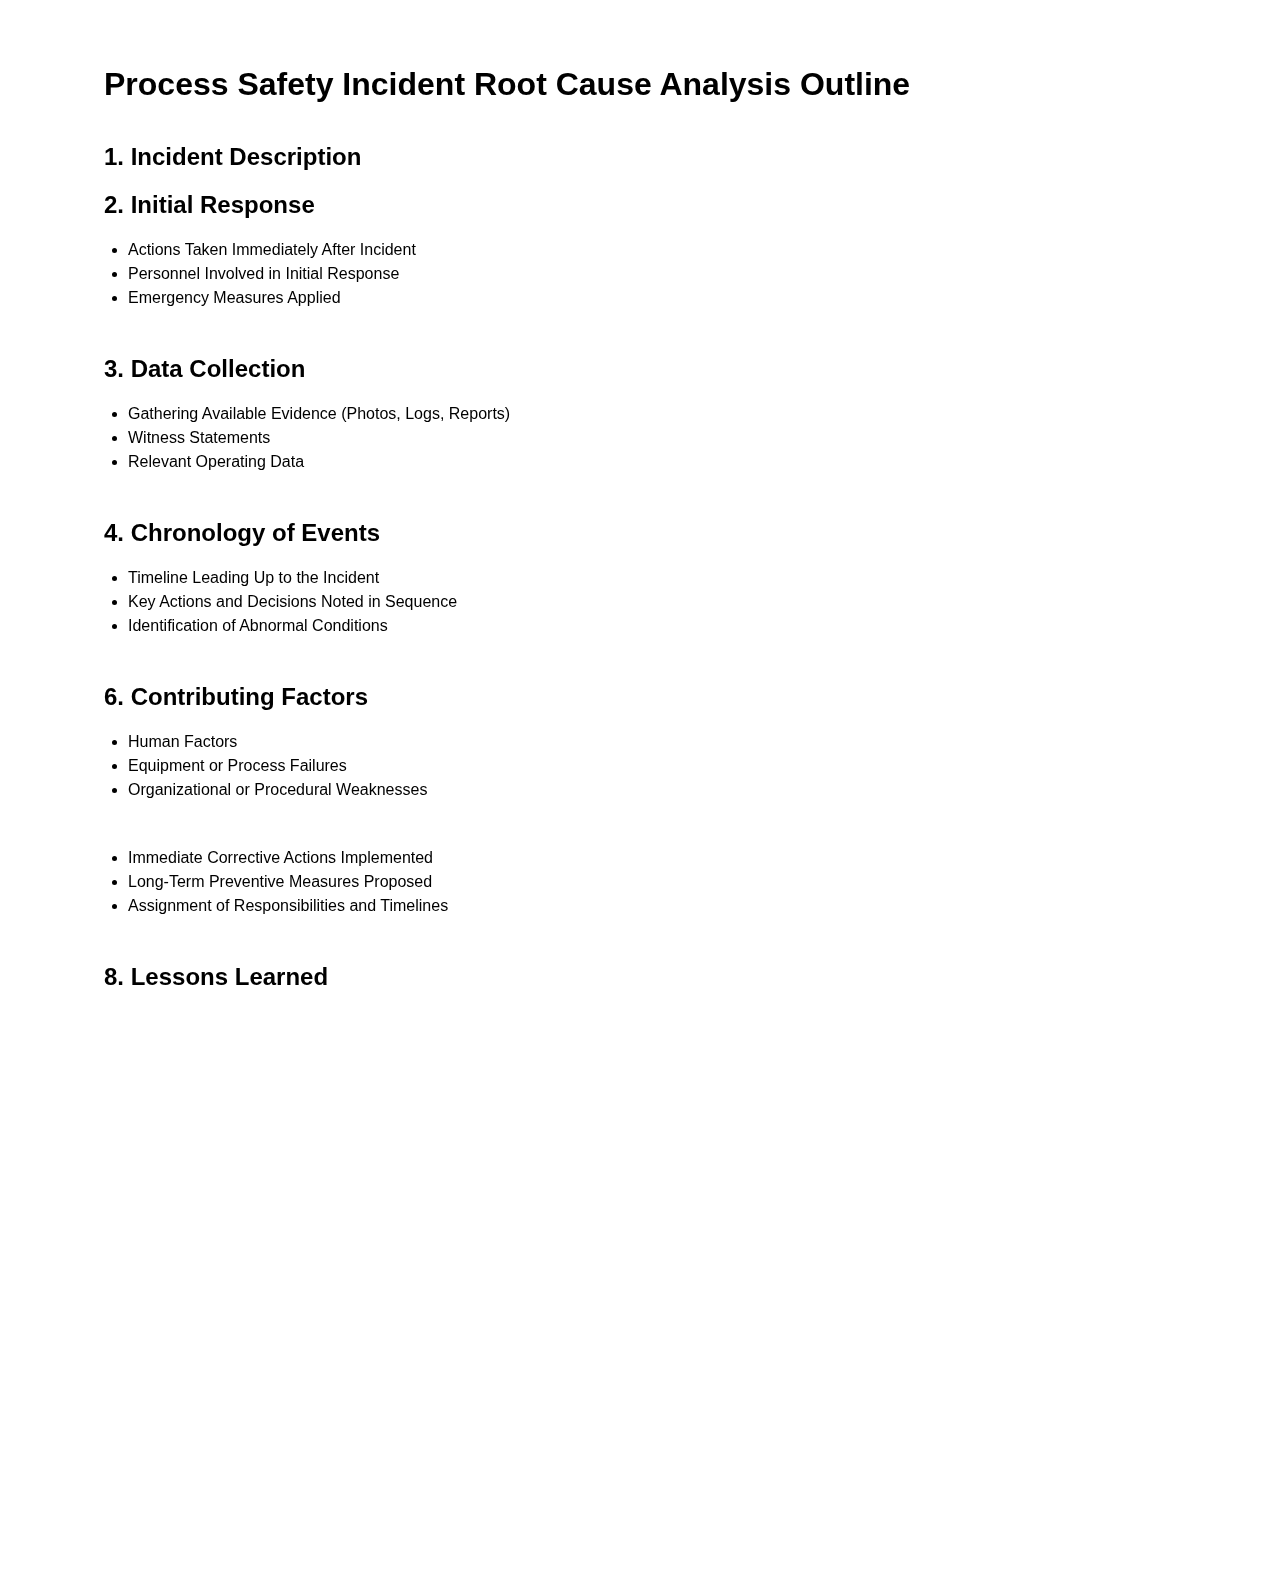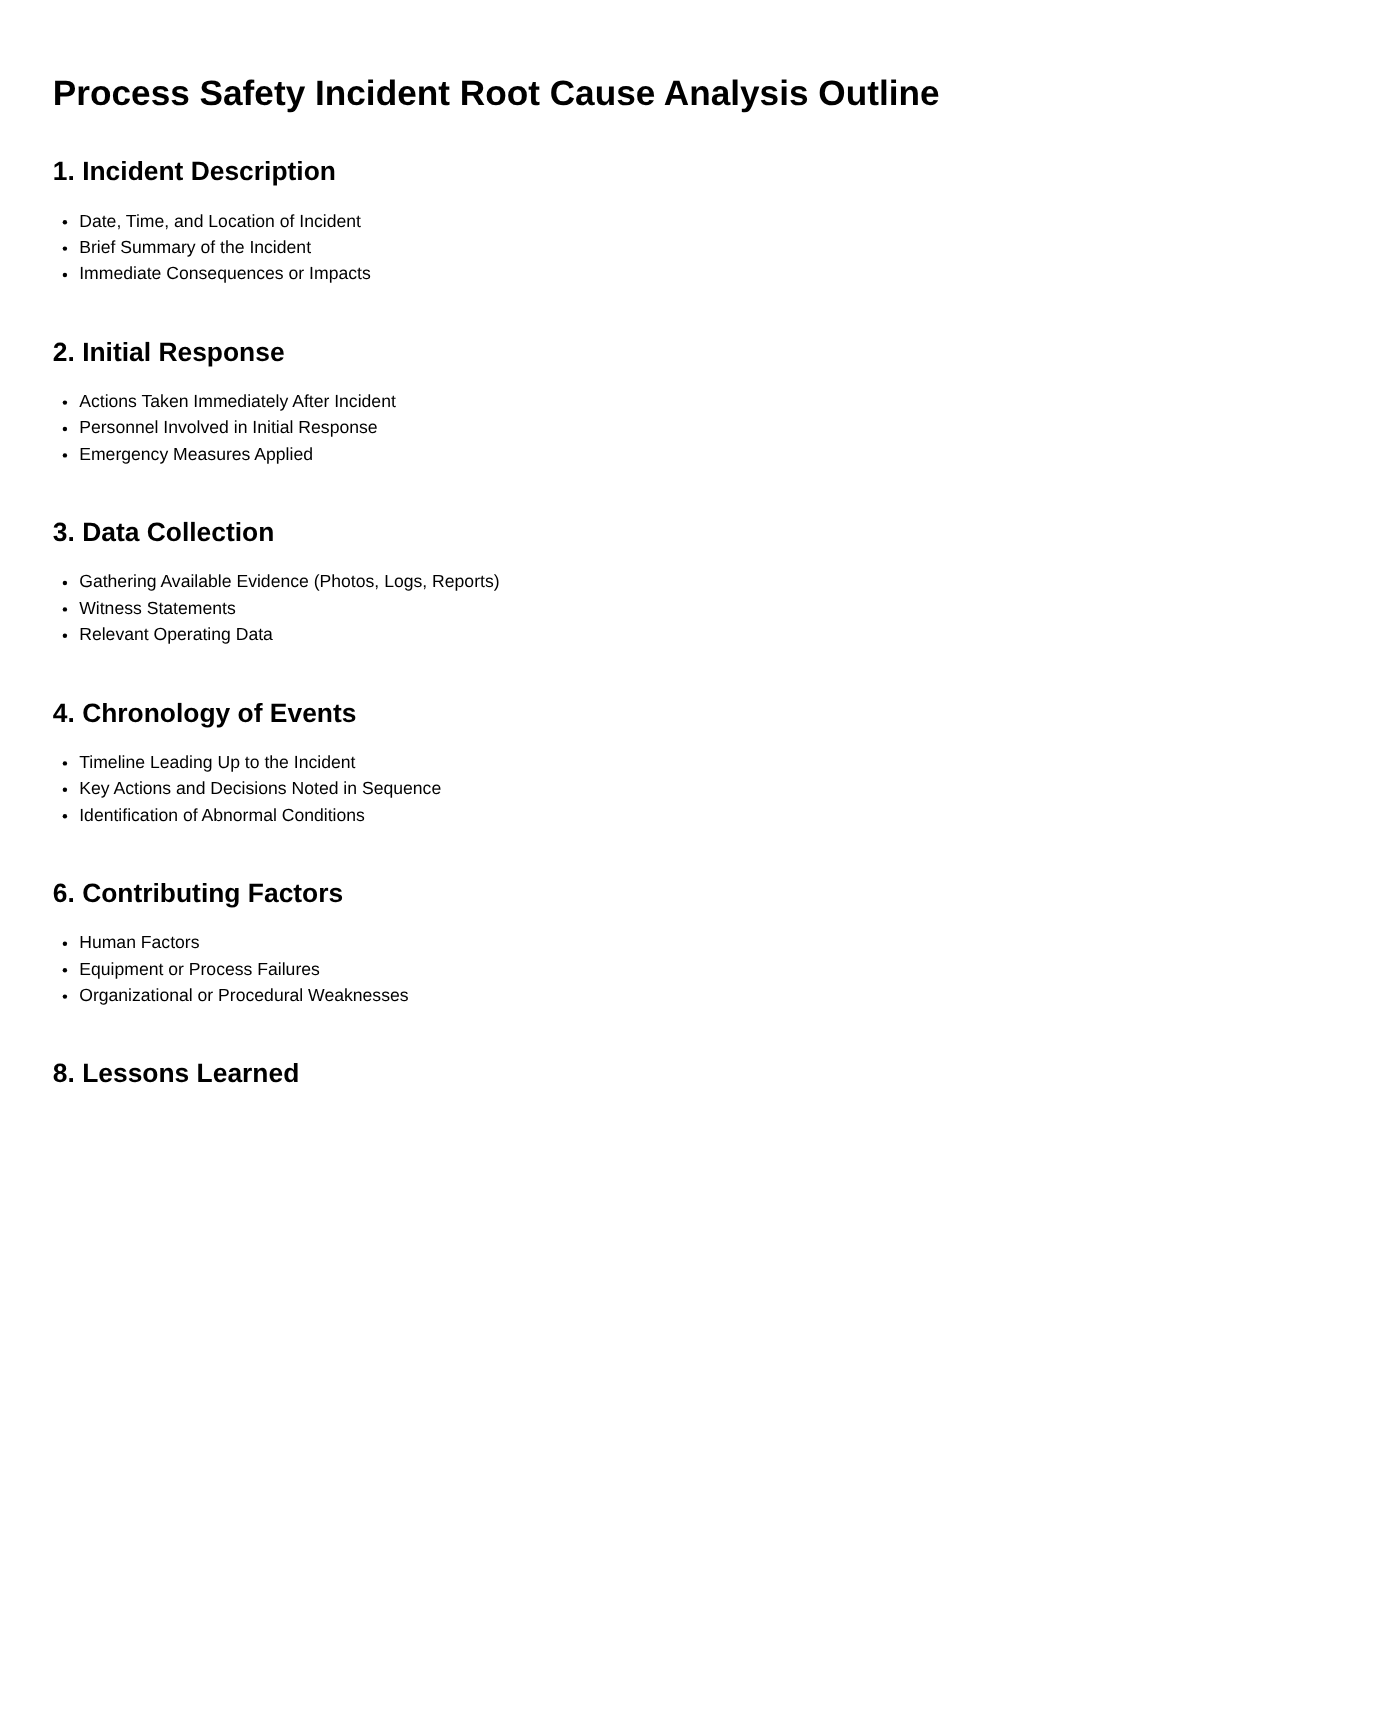--- a/index.html
+++ b/index.html
@@ -3,21 +3,21 @@
   <meta charset="utf-8">
   <style>
     html, body { margin: 0; padding: 0; background: #ffffff; }
     body {
       width: 1263px;
       min-height: 1572px;
       font-family: "Liberation Sans", sans-serif;
       color: #000000;
     }
     .page {
-      padding: 64px 88px 0 48px;
+      padding: 64px 88px 0 104px;
     }
     h1 {
       font-size: 32px;
       font-weight: bold;
       margin: 0 0 38px 0;
       line-height: 40px;
     }
     h2 {
       font-size: 24px;
       font-weight: bold;
@@ -34,25 +34,20 @@
     section { margin: 0; }
   </style>
 </head>
 <body>
 
 <div class="page">
   <h1>Process Safety Incident Root Cause Analysis Outline</h1>
 
   <section>
     <h2>1. Incident Description</h2>
-    <ul>
-      <li>Date, Time, and Location of Incident</li>
-      <li>Brief Summary of the Incident</li>
-      <li>Immediate Consequences or Impacts</li>
-    </ul>
   </section>
 
   <section>
     <h2>2. Initial Response</h2>
     <ul>
       <li>Actions Taken Immediately After Incident</li>
       <li>Personnel Involved in Initial Response</li>
       <li>Emergency Measures Applied</li>
     </ul>
   </section>
@@ -79,18 +74,23 @@
   <section>
     <h2>6. Contributing Factors</h2>
     <ul>
       <li>Human Factors</li>
       <li>Equipment or Process Failures</li>
       <li>Organizational or Procedural Weaknesses</li>
     </ul>
   </section>
 
   <section>
+    <ul>
+      <li>Immediate Corrective Actions Implemented</li>
+      <li>Long-Term Preventive Measures Proposed</li>
+      <li>Assignment of Responsibilities and Timelines</li>
+    </ul>
   </section>
 
   <section>
     <h2>8. Lessons Learned</h2>
   </section>
 </div>
 
 </body></html>

